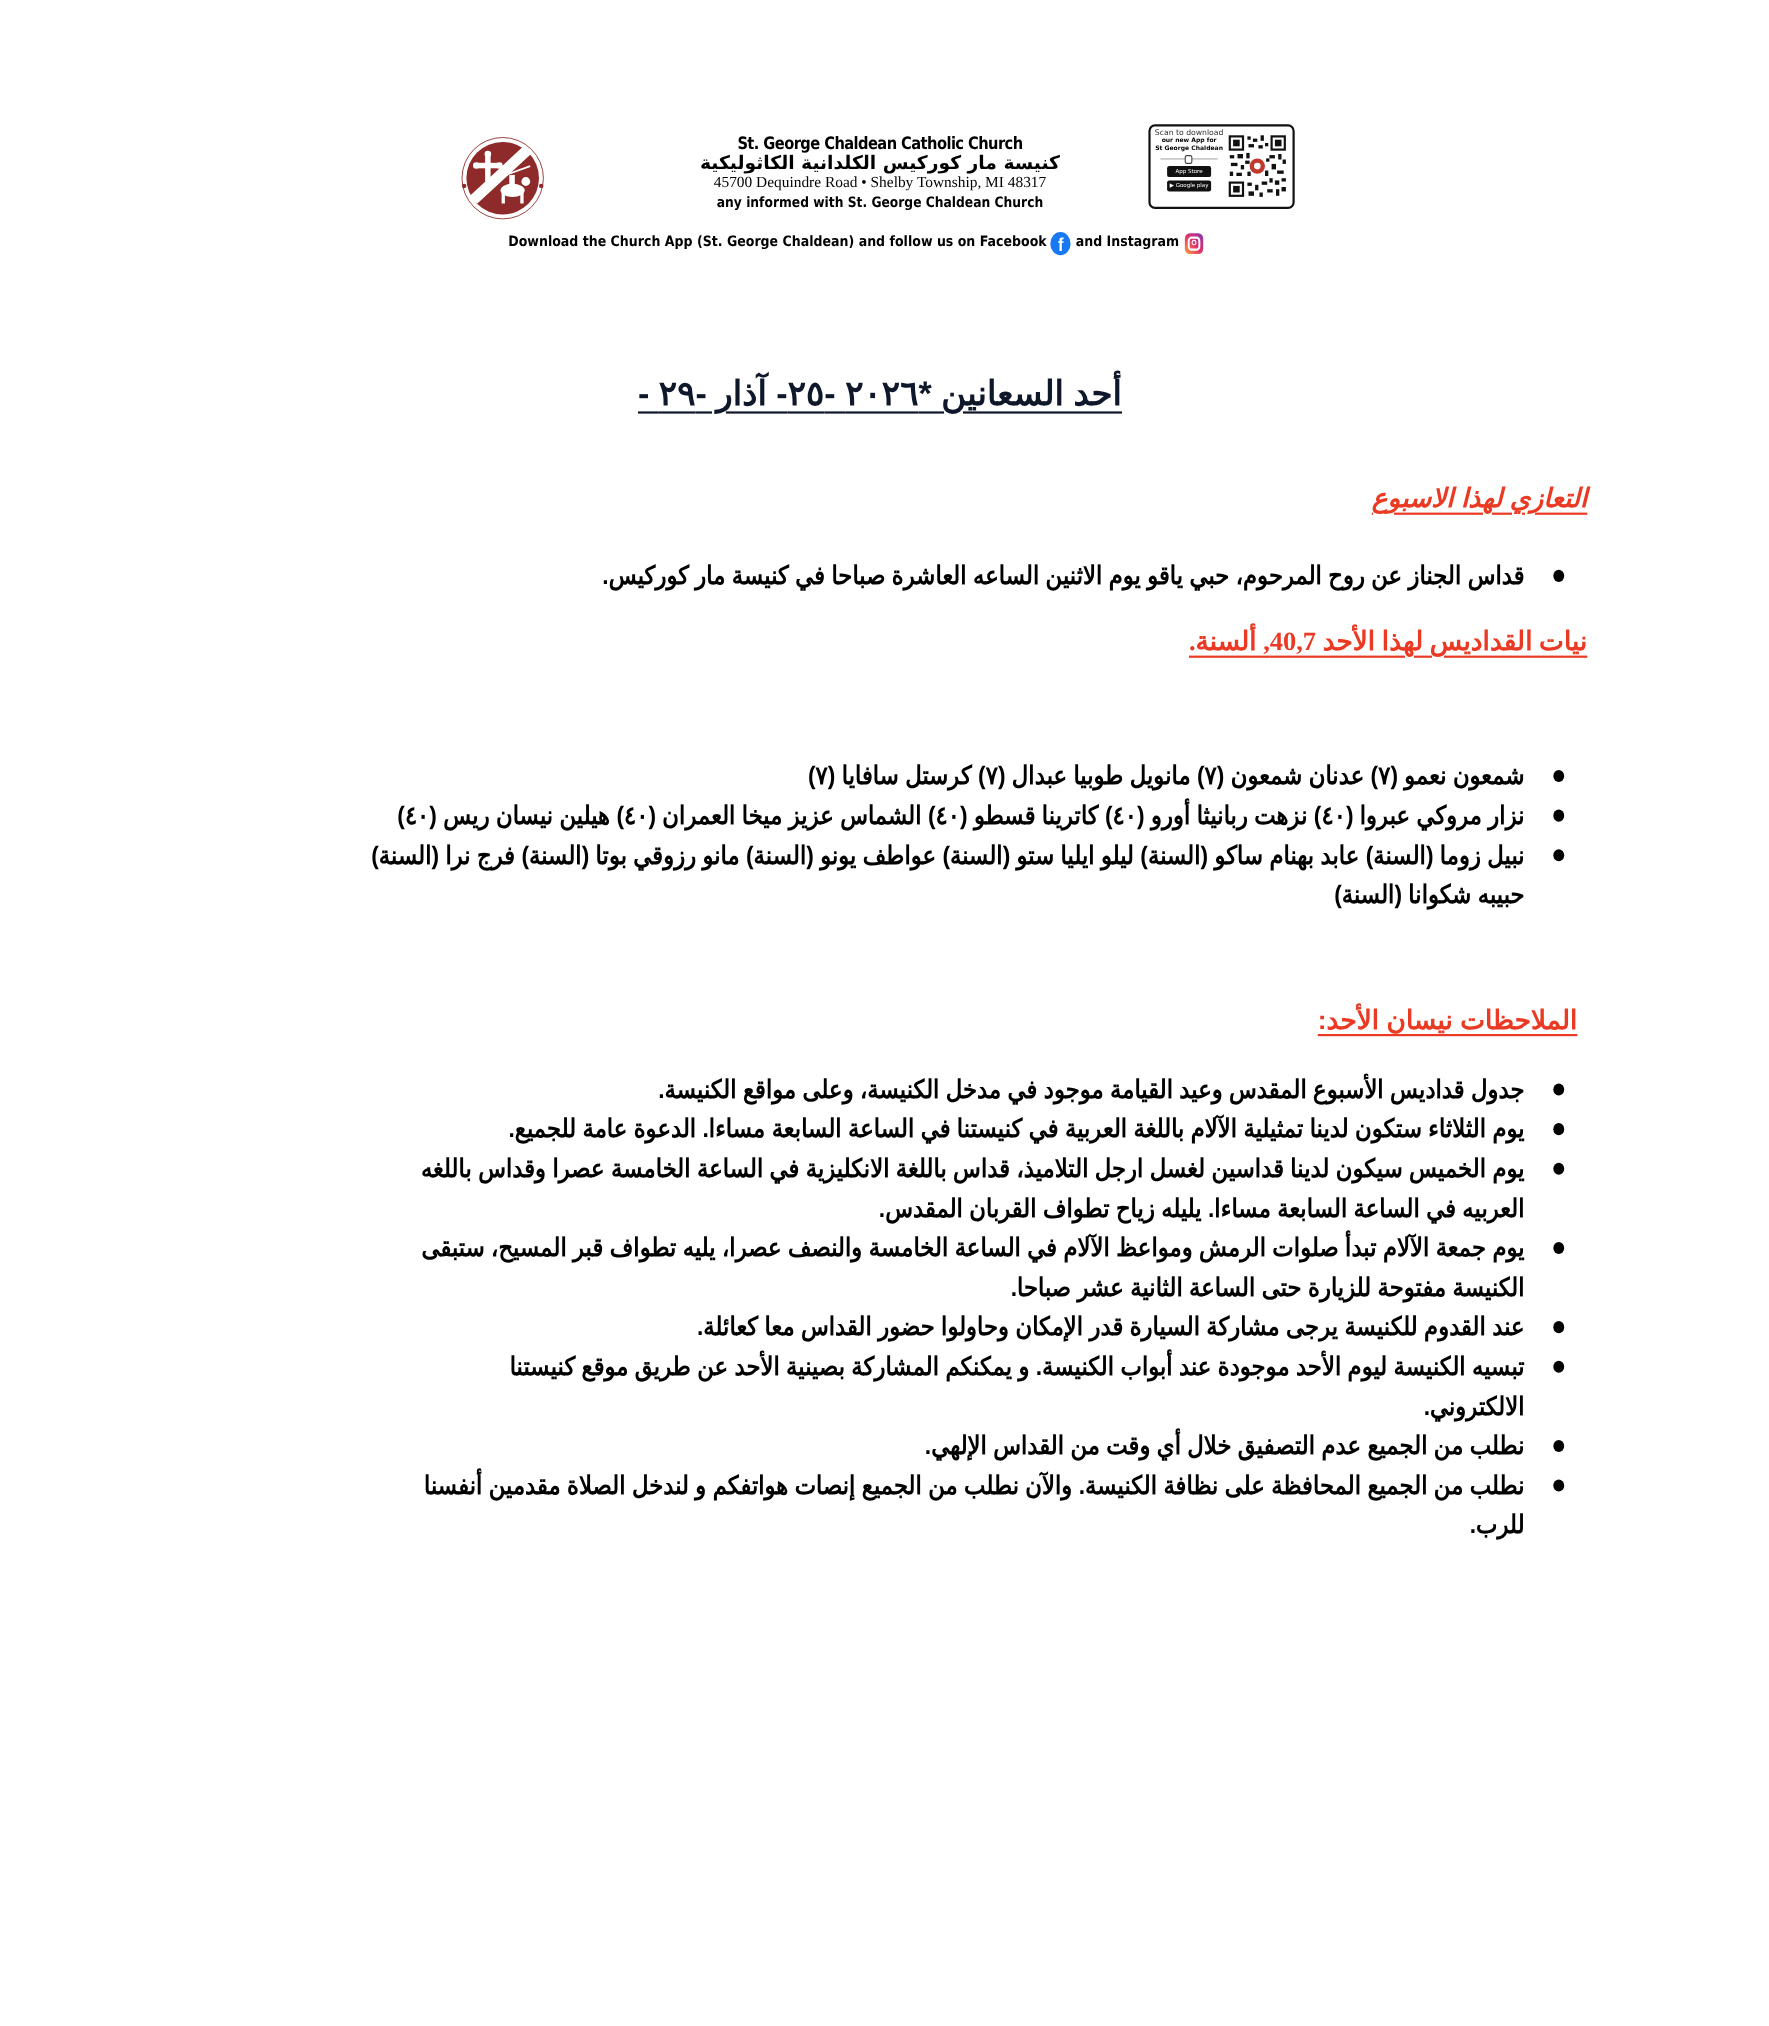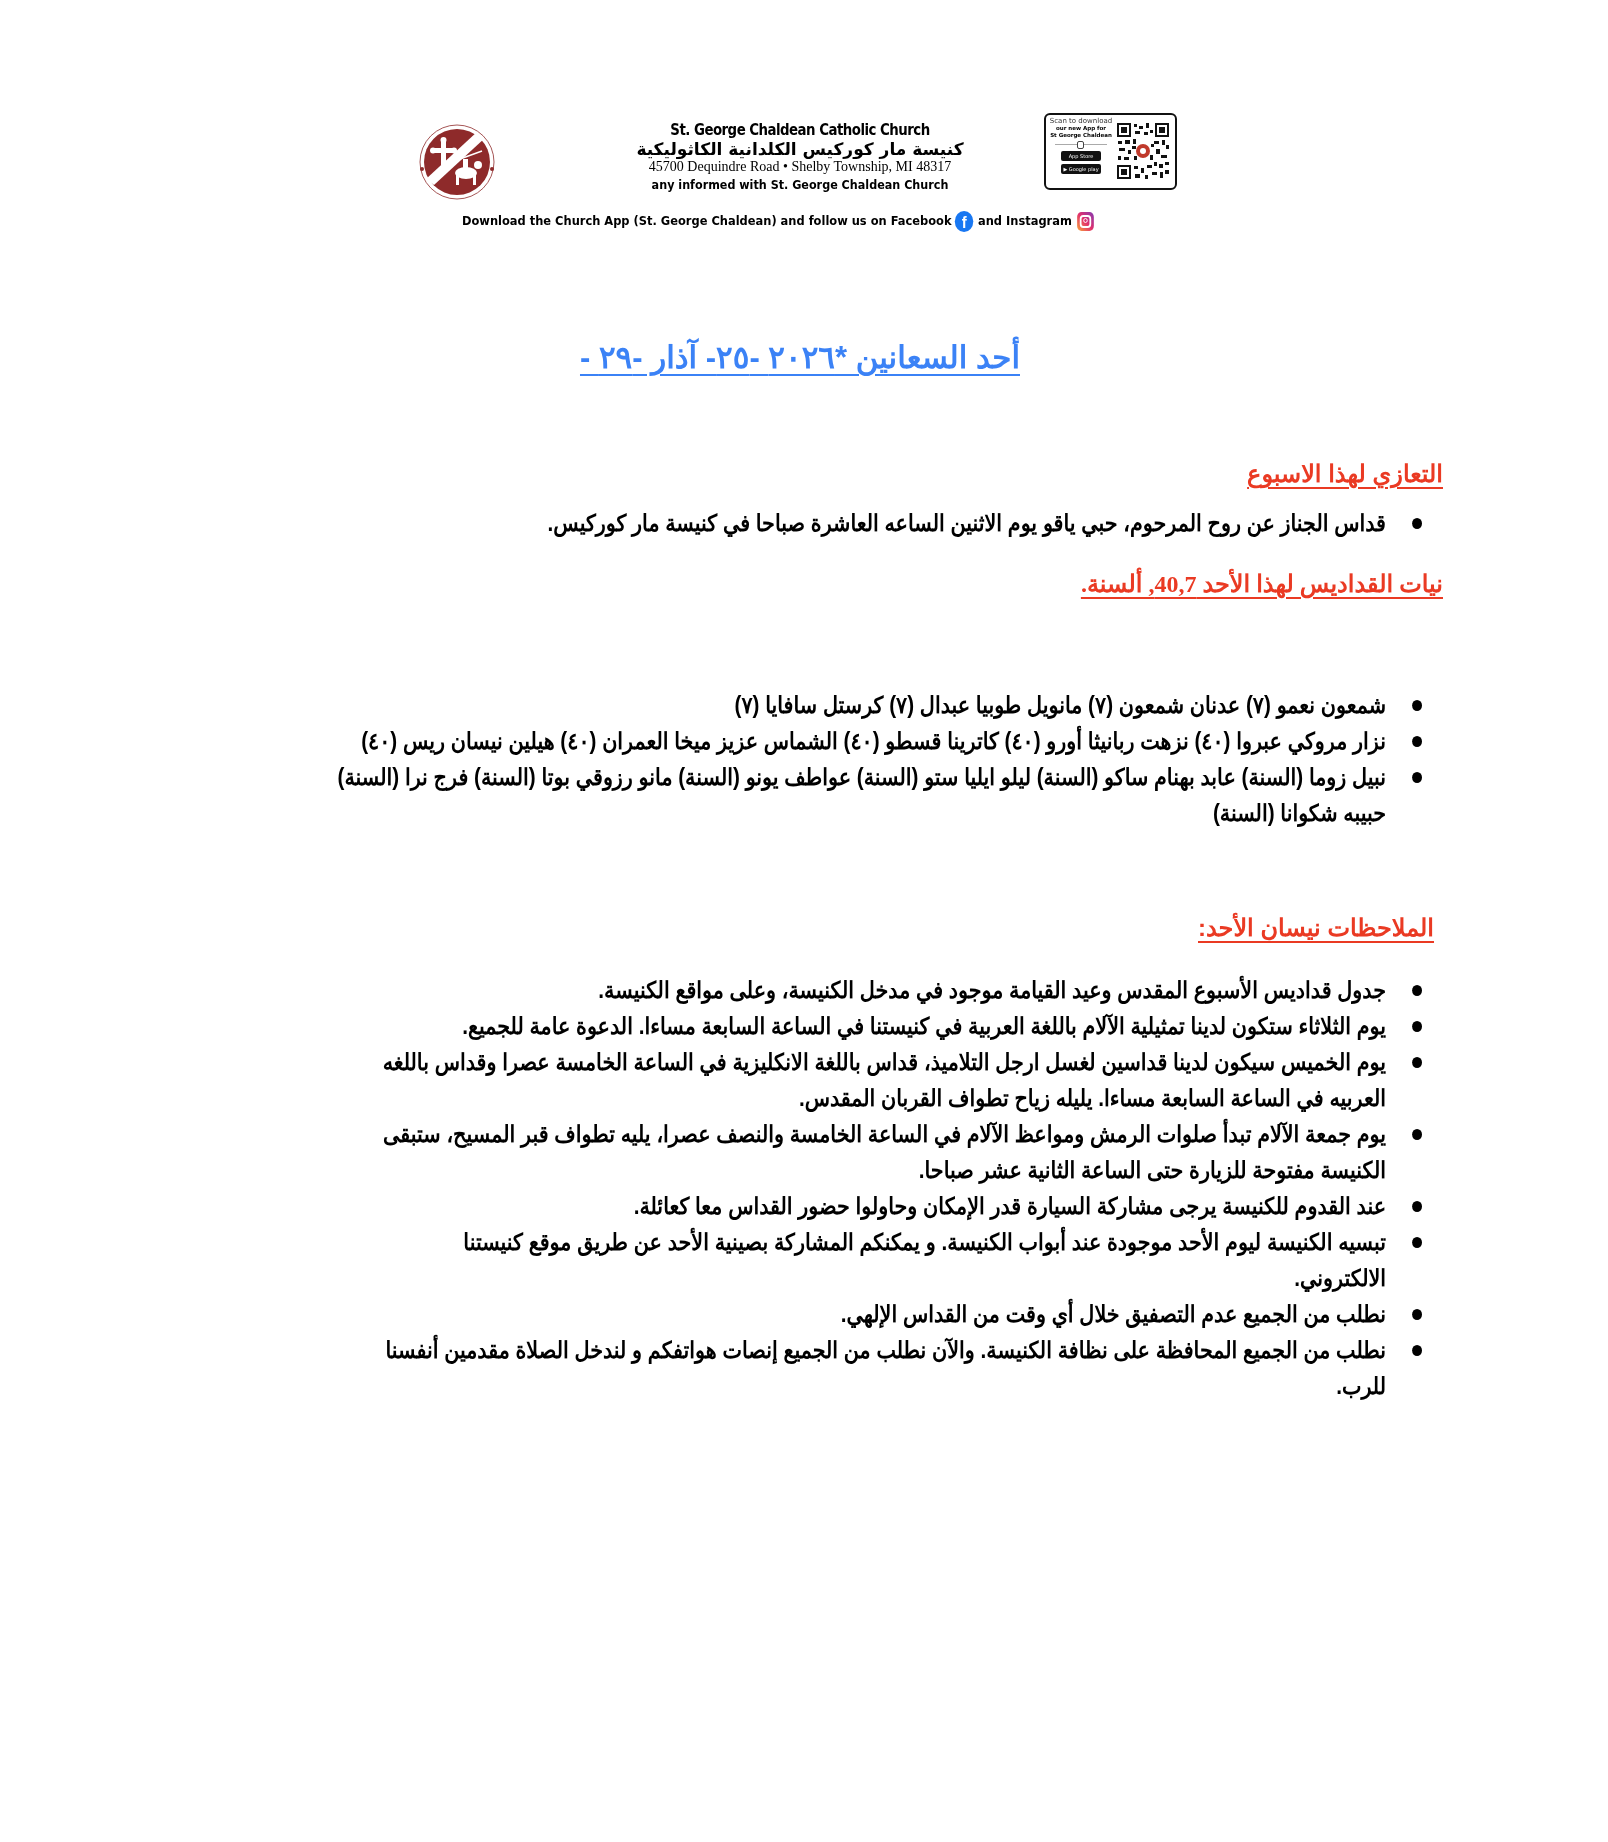--- a/index.html
+++ b/index.html
@@ -195,21 +195,21 @@
     }
 
     
     .doc-title {
       position: absolute;
       left: 300px;
       width: 1000px;
       top: 338px;
       text-align: center;
       direction: rtl;
-      color: #3b82f6;
+      color: #0f172a;
       font-weight: bold;
       font-size: 31px;
       line-height: 40px;
       text-decoration: underline;
       text-decoration-thickness: 2px;
       text-underline-offset: 6px;
     }
     .section-heading {
       position: absolute;
       right: 165px;
@@ -367,21 +367,21 @@
   <div class="follow-line">
     <span>Download the Church App (St. George Chaldean)  and follow us on Facebook</span>
     <span class="fb-icon">f</span>
     <span>and Instagram</span>
     <span class="ig-icon"></span>
   </div>
 </div>
 
 <div class="doc-title">أحد السعانين *٢٠٢٦ -٢٥- آذار -٢٩ -</div>
 
-<div class="section-heading" style="top: 458px;">التعازي لهذا الاسبوع</div>
+<div class="section-heading" style="top: 438px; font-style: italic;">التعازي لهذا الاسبوع</div>
 <ul class="bullets" style="top: 493px; width: 1080px;">
   <li><span class="bullet-dot"></span><span>قداس الجناز عن روح المرحوم، حبي ياقو يوم الاثنين الساعه العاشرة صباحا في كنيسة مار كوركيس.</span></li>
 </ul>
 
 <div class="section-heading" style="top: 568px; font-family: Liberation Serif, serif;">نيات القداديس لهذا الأحد 40,7, ألسنة.</div>
 <ul class="bullets" style="top: 675px; width: 1180px;">
   <li><span class="bullet-dot"></span><span>شمعون نعمو (٧) عدنان شمعون (٧) مانويل طوبيا عبدال  (٧) كرستل سافايا (٧)</span></li>
   <li><span class="bullet-dot"></span><span>نزار مروكي عبروا (٤٠) نزهت ربانيثا أورو (٤٠) كاترينا قسطو (٤٠)  الشماس عزيز ميخا العمران (٤٠) هيلين نيسان ريس (٤٠)</span></li>
   <li><span class="bullet-dot"></span><span>نبيل زوما (السنة) عابد بهنام ساكو (السنة)  ليلو ايليا ستو (السنة) عواطف يونو (السنة) مانو رزوقي بوتا (السنة) فرج نرا (السنة) حبيبه شكوانا (السنة)</span></li>
 </ul>

